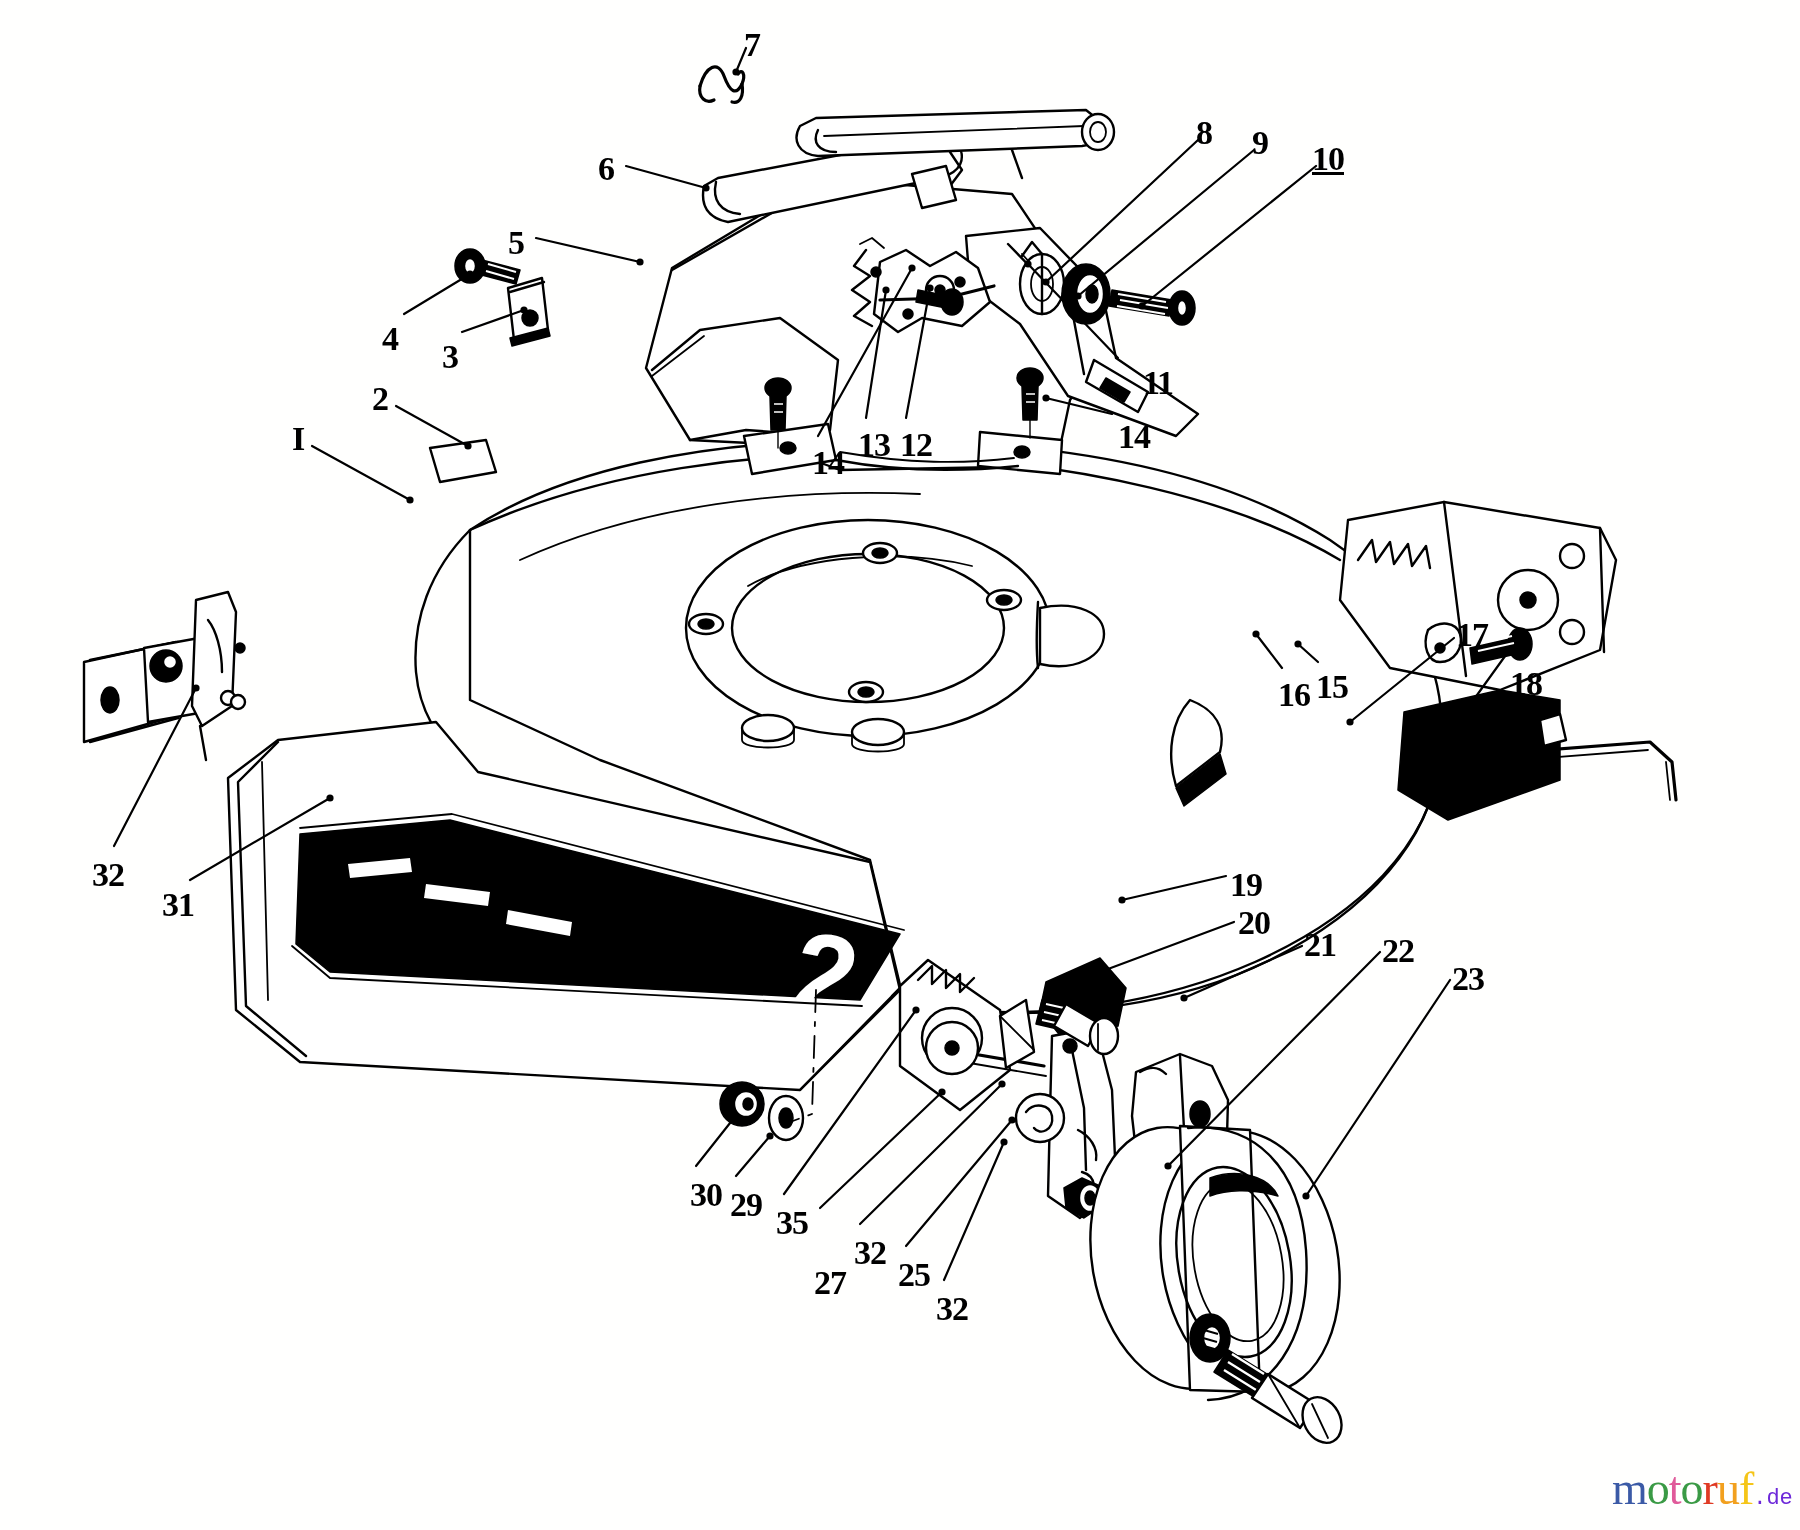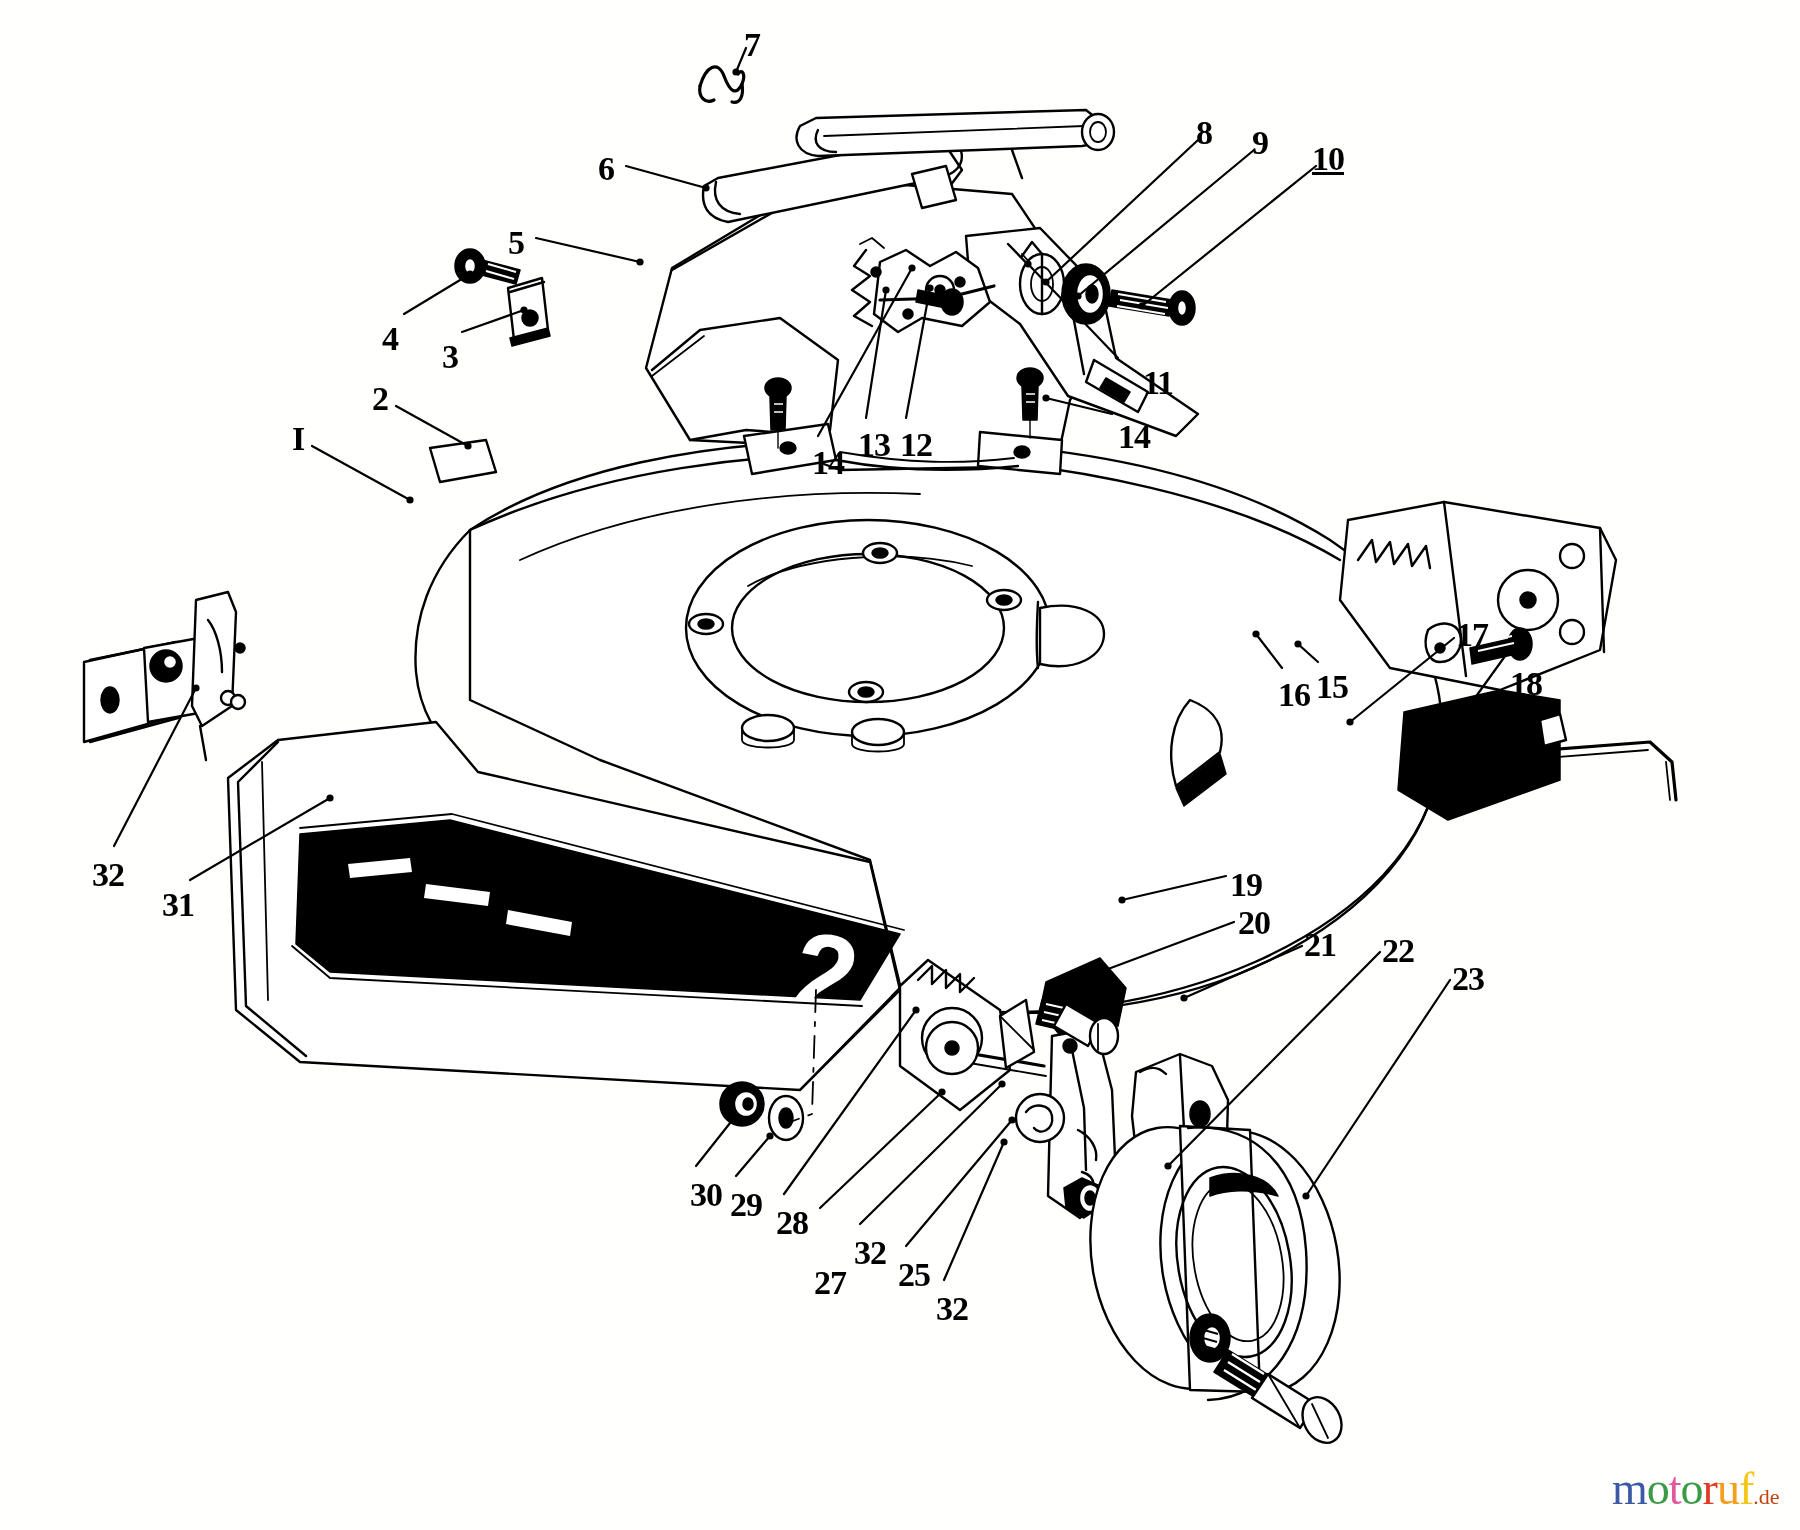--- a/index.html
+++ b/index.html
@@ -41,22 +41,23 @@
     left: 1612px;
     top: 1462px;
     font-family: "Liberation Serif", serif;
     font-size: 46px;
     letter-spacing: -1px;
     white-space: nowrap;
     user-select: none;
   }
   #watermark .w-suffix {
     font-size: 22px;
-    color: #c2410c;
+    color: #6d28d9;
     letter-spacing: 0;
+    font-family: Liberation Mono, monospace;
   }
   .ln { stroke: #000; fill: none; stroke-width: 2.4; stroke-linecap: round; stroke-linejoin: round; }
   .ln-thin { stroke: #000; fill: none; stroke-width: 1.8; stroke-linecap: round; stroke-linejoin: round; }
   .ln-hair { stroke: #000; fill: none; stroke-width: 1.4; stroke-linecap: round; }
   .ln-med { stroke: #000; fill: none; stroke-width: 3.2; stroke-linecap: round; stroke-linejoin: round; }
   .fillw { fill: #ffffff; stroke: #000; stroke-width: 2.4; stroke-linejoin: round; }
   .fillk { fill: #000000; stroke: #000; stroke-width: 1.5; stroke-linejoin: round; }
   .leader { stroke: #000; stroke-width: 2.2; fill: none; stroke-linecap: round; }
 </style>
 </head>
@@ -590,21 +591,21 @@
       <div class="callout" style="left: 1510px; top: 667px;">18</div>
       <div class="callout" style="left: 1230px; top: 868px;">19</div>
       <div class="callout" style="left: 1238px; top: 906px;">20</div>
       <div class="callout" style="left: 1304px; top: 928px;">21</div>
       <div class="callout" style="left: 1382px; top: 934px;">22</div>
       <div class="callout" style="left: 1452px; top: 962px;">23</div>
       <div class="callout" style="left: 936px; top: 1292px;">32</div>
       <div class="callout" style="left: 898px; top: 1258px;">25</div>
       <div class="callout" style="left: 854px; top: 1236px;">32</div>
       <div class="callout" style="left: 814px; top: 1220px; margin-top: 46px;">27</div>
-      <div class="callout" style="left: 776px; top: 1206px;">28</div>
+      <div class="callout" style="left: 776px; top: 1206px;">35</div>
       <div class="callout" style="left: 730px; top: 1188px;">29</div>
       <div class="callout" style="left: 690px; top: 1178px;">30</div>
       <div class="callout" style="left: 162px; top: 888px;">31</div>
       <div class="callout" style="left: 92px; top: 858px;">32</div>
     </div>
 
   <div id="watermark"><span style="color: rgb(59, 90, 166);">m</span><span style="color: rgb(58, 154, 69);">o</span><span style="color: rgb(224, 90, 154);">t</span><span style="color: rgb(58, 154, 69);">o</span><span style="color: rgb(224, 58, 36);">r</span><span style="color: rgb(242, 160, 30);">u</span><span style="color: rgb(245, 197, 24);">f</span><span class="w-suffix">.de</span></div>
 
 </div>
 

